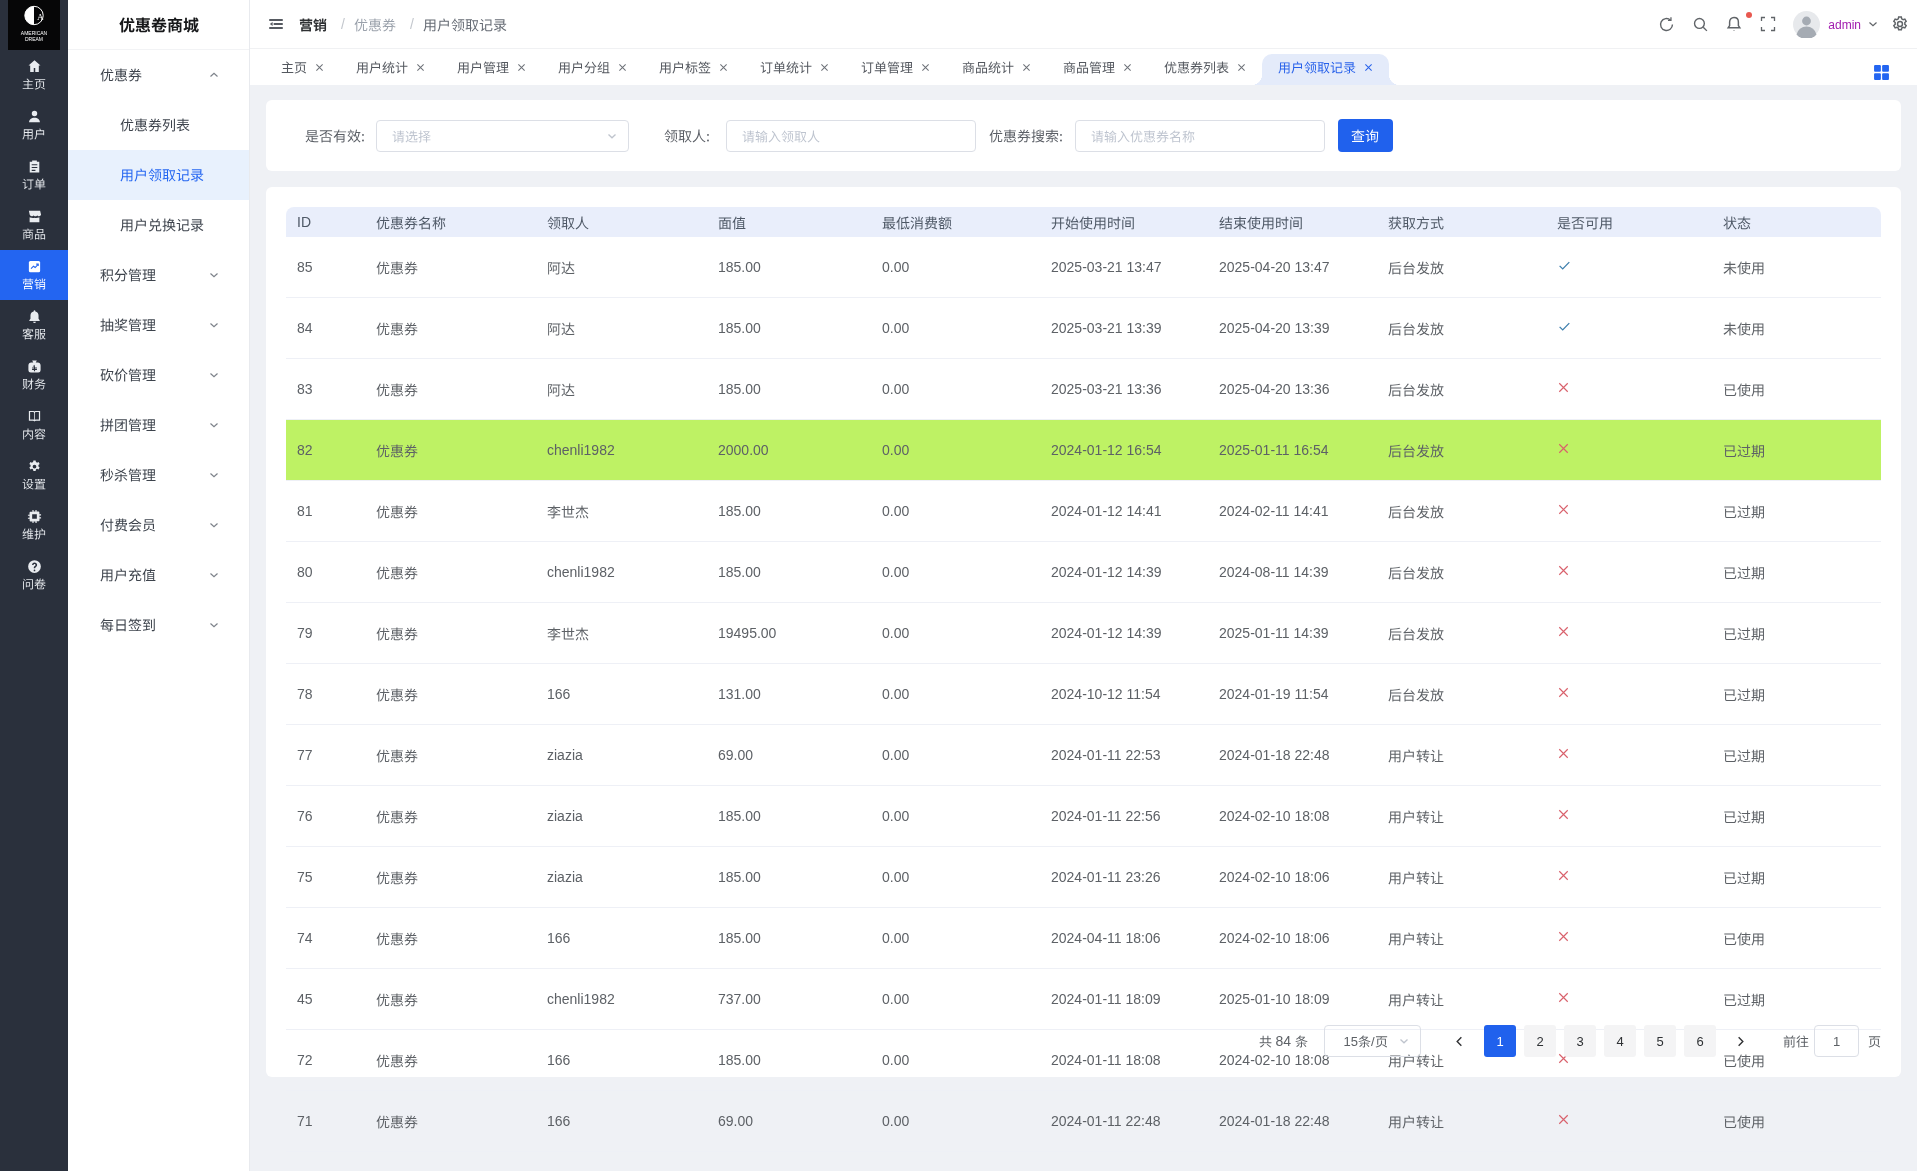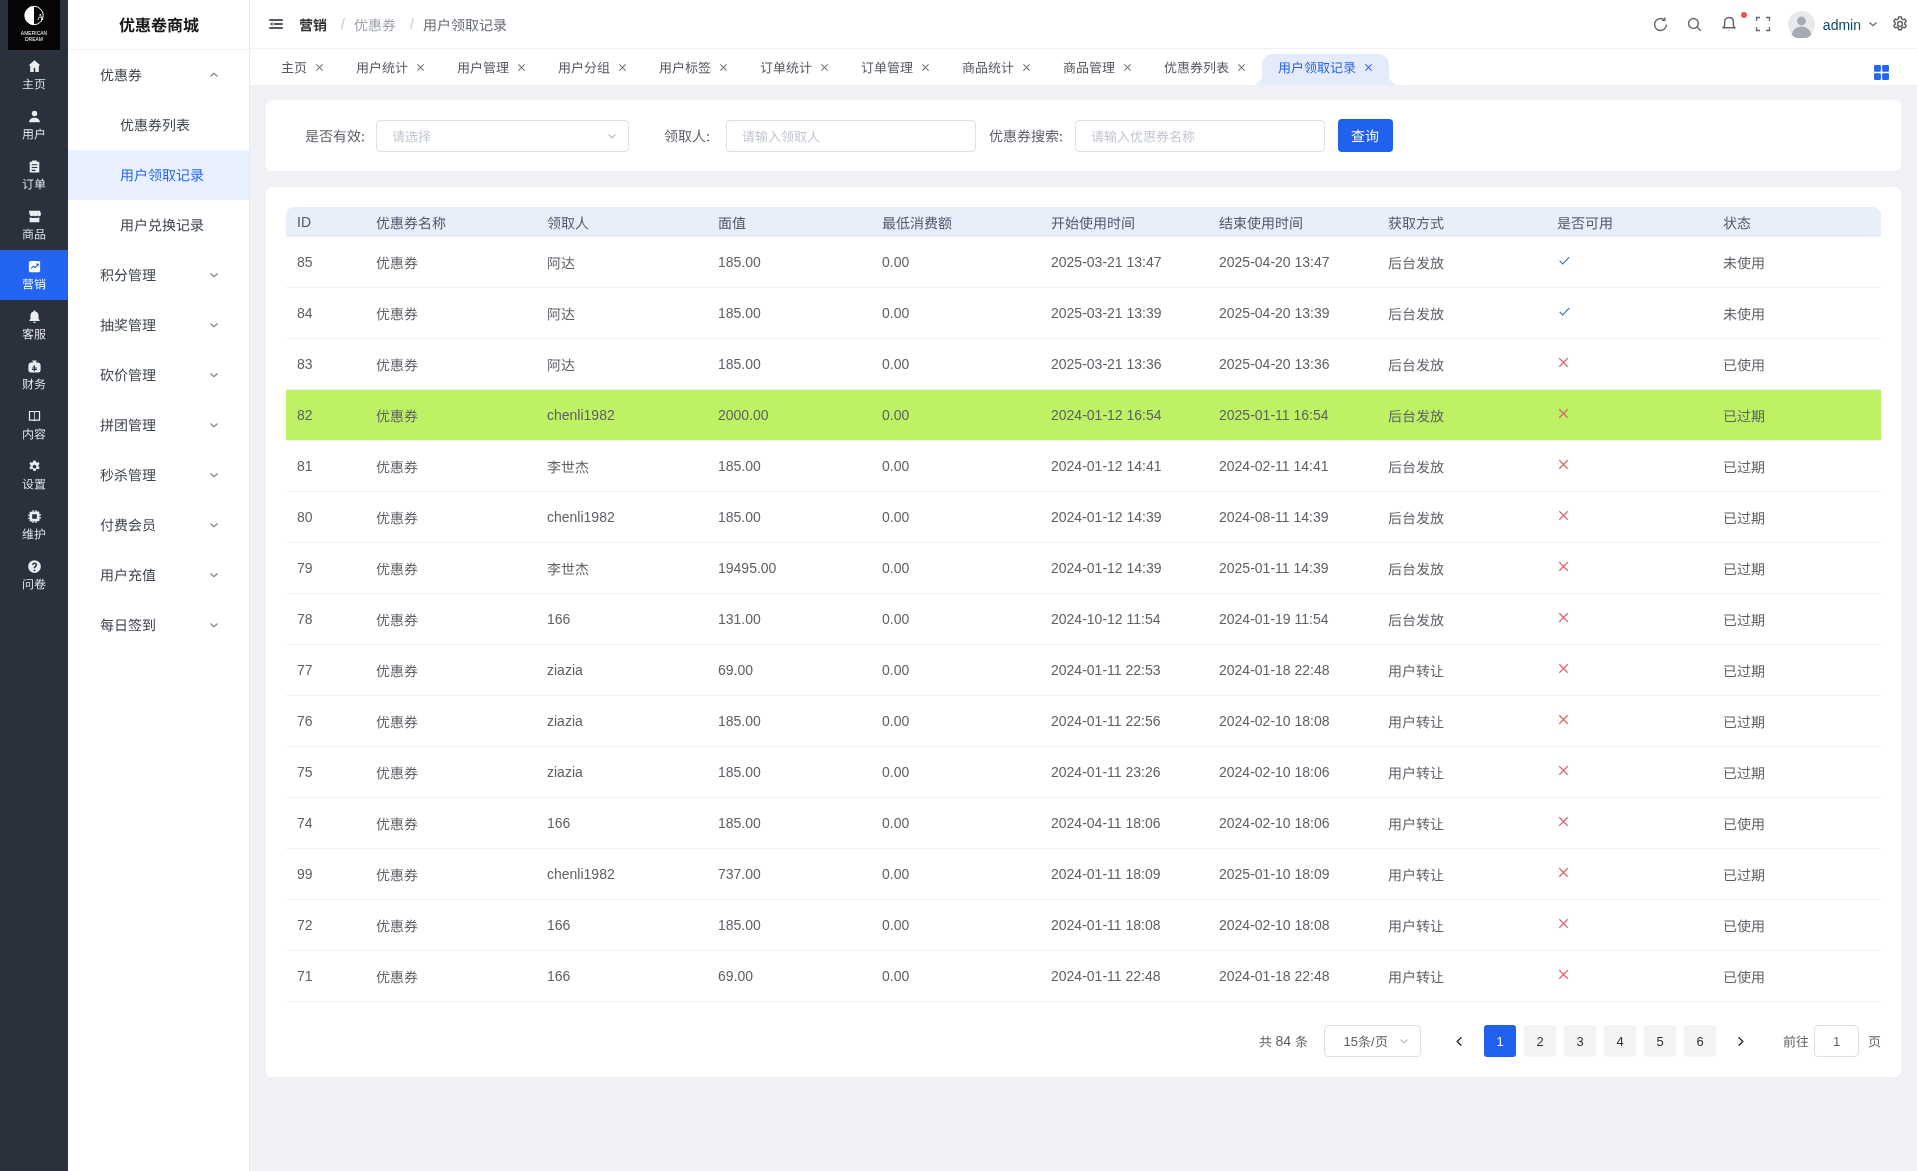--- a/index.html
+++ b/index.html
@@ -17,41 +17,41 @@
 .main{position:absolute;left:250px;top:0;right:0;height:1171px}
 .hdr{height:49px;background:#fff;border-bottom:1px solid #f0f1f3;display:flex;align-items:center;padding:0 8px 0 18px}
 .crumb{display:flex;align-items:center;margin-left:15px}
 .crumb .c1{color:#2e3033;font-weight:bold}
 .crumb .sep{color:#c3c7cd;margin:0 9px 0 14px;font-size:14px}
 .crumb .c2{color:#9aa1ab}
 .crumb .c3{color:#646a73}
 .hright{margin-left:auto;display:flex;align-items:center}
 .hico{display:flex;align-items:center;justify-content:center;width:34px;position:relative}
 .reddot{position:absolute;top:-3px;right:-1px;width:6px;height:6px;border-radius:50%;background:#e8584f}
-.adm{color:#0c4a6e;font-size:14px;margin:2px 6px 0 8px}
+.adm{color:#a21caf;font-size:12px;margin:2px 6px 0 8px}
 .tabsbar{height:36px;background:#fff;display:flex;align-items:flex-end;padding-left:15px;position:relative}
 .tab{height:31px;display:flex;align-items:center;padding:0 15.5px 4px;color:#54585f;border-radius:10px 10px 0 0}
 .tab .tx{margin-left:7px;color:#6c7077}
 .tab.on{background:#e4ebfa;color:#2660ea;position:relative}.tab.on::before{content:'';position:absolute;left:-10px;bottom:0;width:10px;height:10px;background:radial-gradient(circle at 0 0,rgba(0,0,0,0) 9.8px,#e4ebfa 10px)}.tab.on::after{content:'';position:absolute;right:-10px;bottom:0;width:10px;height:10px;background:radial-gradient(circle at 100% 0,rgba(0,0,0,0) 9.8px,#e4ebfa 10px)}
 .tab.on .tx{color:#2660ea}
 .gridic{position:absolute;right:27px;top:15px}
 .content{position:absolute;top:85px;left:0;right:0;bottom:0;padding:15px 16px;background:#eff1f5}
 .card{background:#fff;border-radius:6px}
 .fcard{height:71px;display:flex;align-items:center;padding:0 0 0 39px}
 .flabel{color:#5b5f66}
 .inp{height:32px;border:1px solid #dcdfe6;border-radius:4px;background:#fff;display:flex;align-items:center;position:relative;color:#bec4cf}
 .inp .ph{margin-left:15px}
 .ichev{position:absolute;right:9px}
 .btn{width:55px;height:33px;background:#2061ed;border-radius:4px;color:#fff;display:flex;align-items:center;justify-content:center;margin-left:13px}
 .tcard{margin-top:16px;height:890px;padding:20px;position:relative}
 .tr{display:grid;grid-template-columns:79px 171px 171px 164px 169px 168px 169px 169px 166px 1fr;align-items:center}
 .tr .td{padding-left:11px;color:#5d6166;font-size:14px}
 .tr.th{height:30px;background:#e9eefb;border-radius:8px 8px 0 0}
 .tr.th .td{color:#4e5866}
-.tbody .tr{height:51px;border-bottom:1px solid #eef0f6}
+.tbody .tr{height:61px;border-bottom:1px solid #eef0f6}
 .tbody .tr.hl{background:#bef264}
 .lat{font-size:14px}
 .th .lat{color:#4e5866}
 .pgwrap{position:absolute;right:20px;bottom:20px;height:32px;display:flex;align-items:center}
 .total{color:#5d6166;font-size:13px;display:flex;align-items:center}
 .psel{width:97px;height:32px;border:1px solid #dcdfe6;border-radius:4px;margin-left:16px;display:flex;align-items:center;justify-content:center;padding-right:14px;position:relative;color:#5d6166}
 .psel .lat{font-size:13px}
 .pbtn{min-width:32px;height:32px;border-radius:3px;background:#f4f4f5;display:flex;align-items:center;justify-content:center;color:#2f3235;font-size:13px;margin-left:8px}.pbtn.navl{margin-left:22px}.pbtn.cur{margin-left:9px}
 .pbtn.nav{background:transparent}
 .pbtn.cur{background:#2061ed;color:#fff}
@@ -1096,21 +1096,21 @@
             <div class="td"><svg width="13" height="13" viewBox="0 0 16 16" fill="none" stroke="#d9616c" stroke-width="1.4">
                 <path d="M2.8 2.8 13.2 13.2M13.2 2.8 2.8 13.2"></path>
               </svg></div>
             <div class="td"><svg class="zh " width="42.0" height="14" viewBox="0 -880 3000 1000">
                 <use href="#g5df2" x="0"></use>
                 <use href="#g4f7f" x="1000"></use>
                 <use href="#g7528" x="2000"></use>
               </svg></div>
           </div>
           <div class="tr">
-            <div class="td"><span class="lat">99</span></div>
+            <div class="td"><span class="lat">45</span></div>
             <div class="td"><svg class="zh " width="42.0" height="14" viewBox="0 -880 3000 1000">
                 <use href="#g4f18" x="0"></use>
                 <use href="#g60e0" x="1000"></use>
                 <use href="#g5238" x="2000"></use>
               </svg></div>
             <div class="td"><span class="lat">chenli1982</span></div>
             <div class="td"><span class="lat">737.00</span></div>
             <div class="td"><span class="lat">0.00</span></div>
             <div class="td"><span class="lat">2024-01-11 18:09</span></div>
             <div class="td"><span class="lat">2025-01-10 18:09</span></div>

